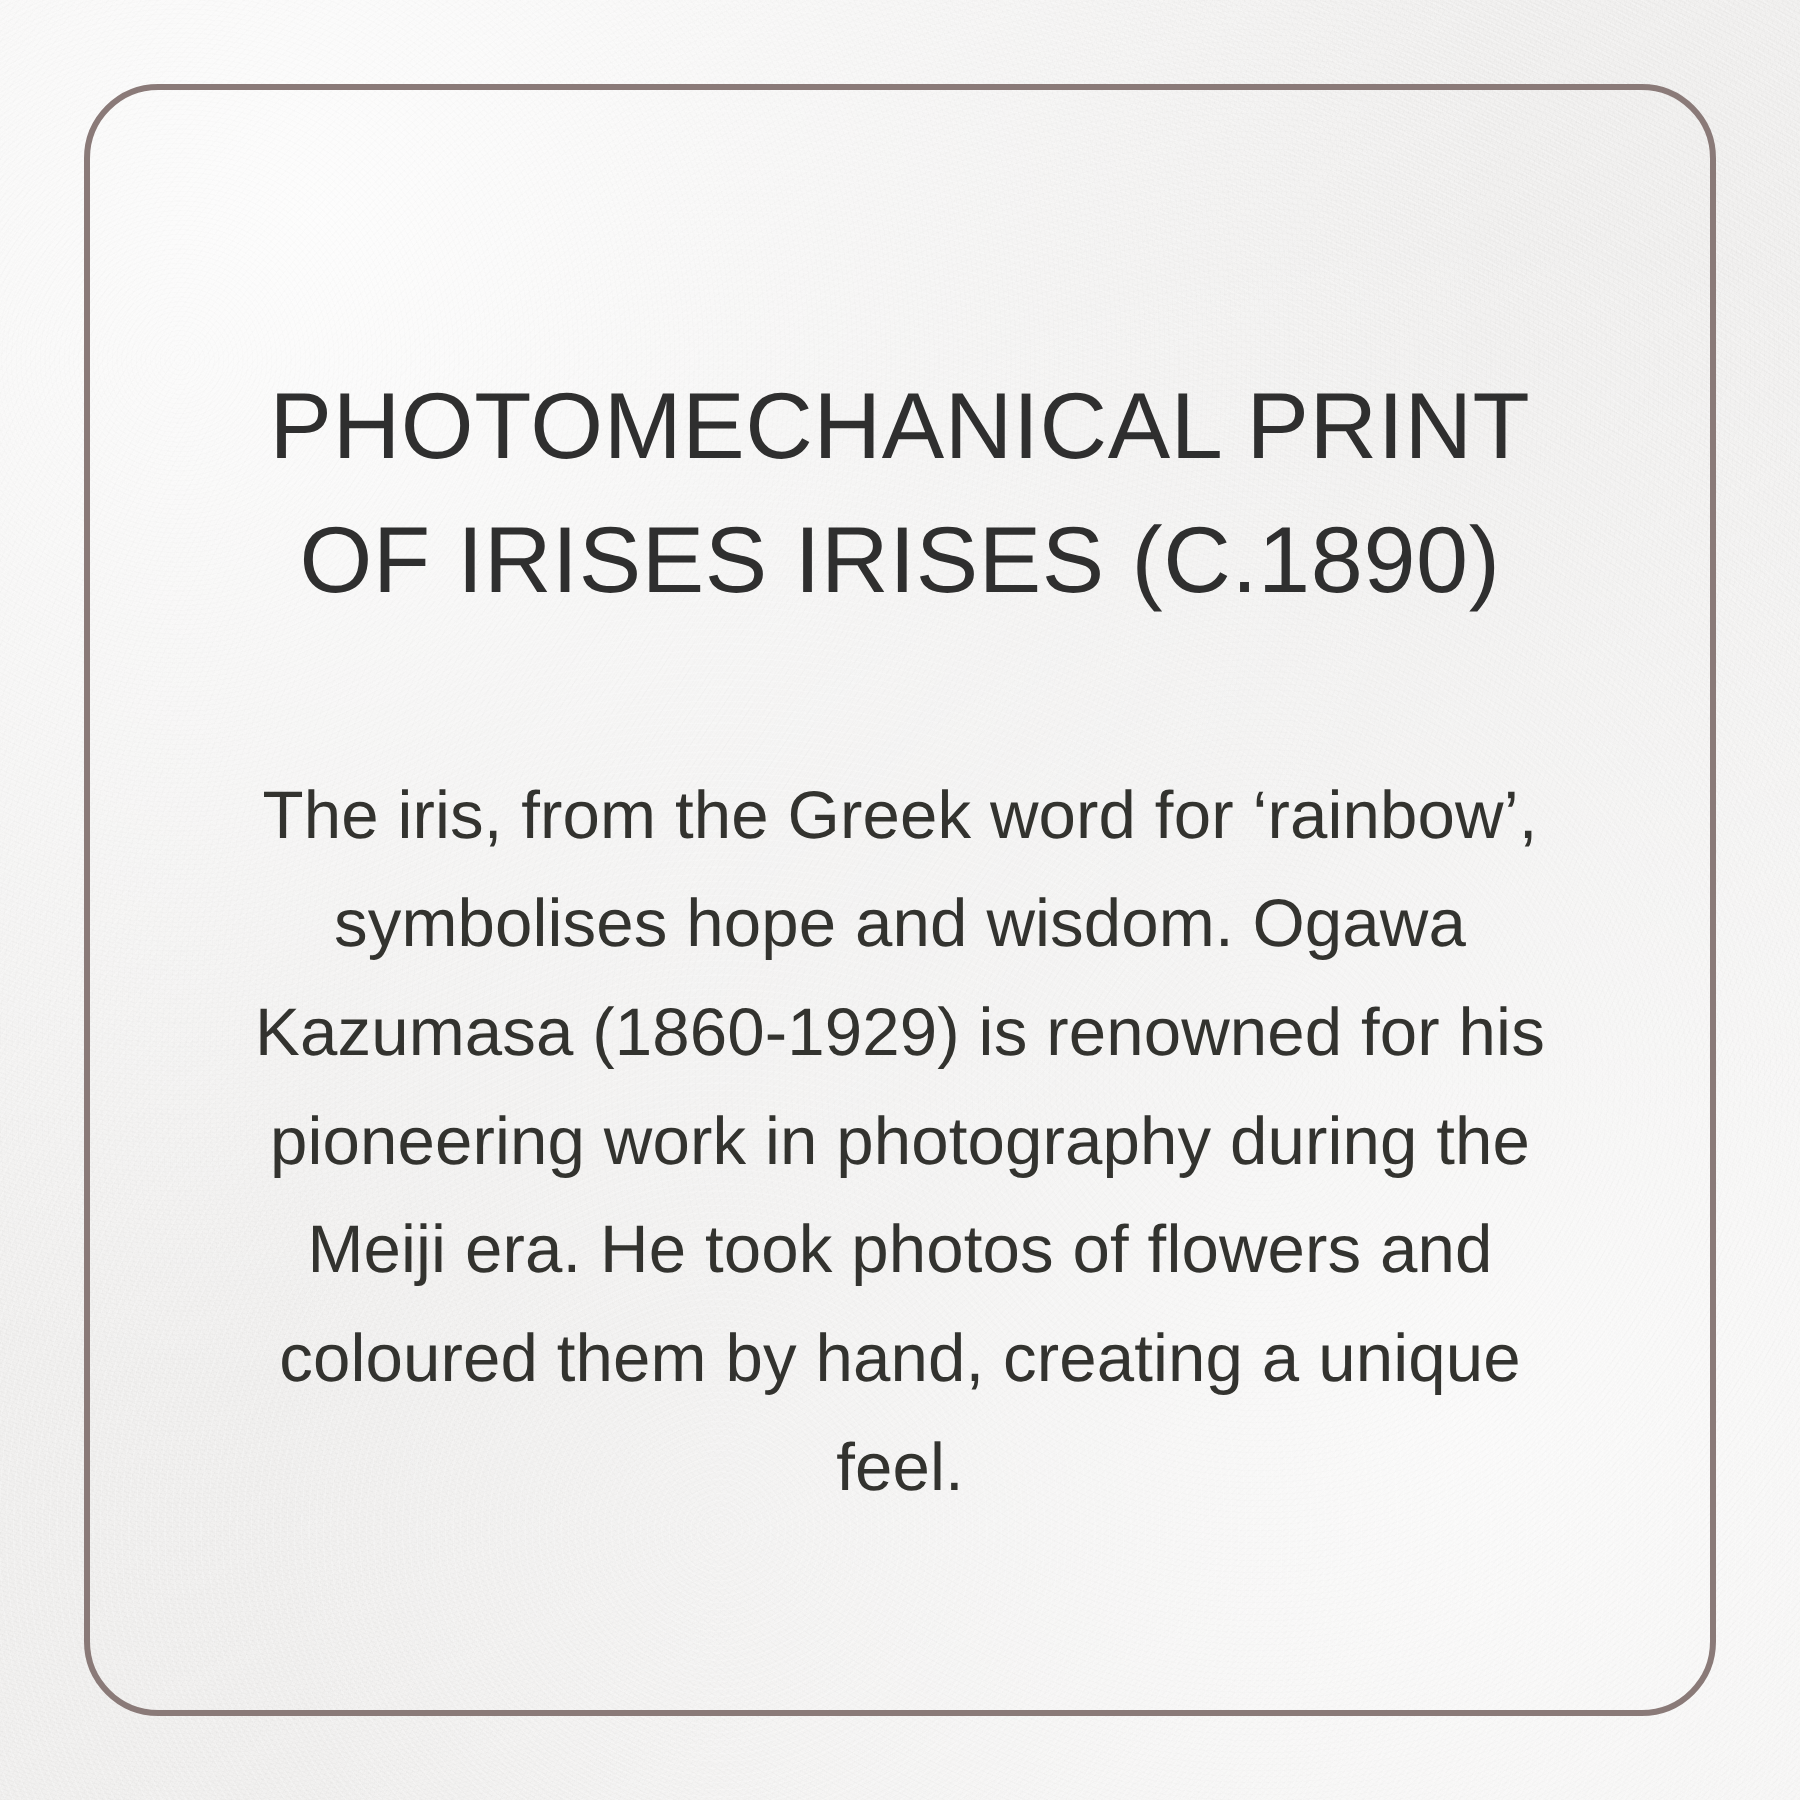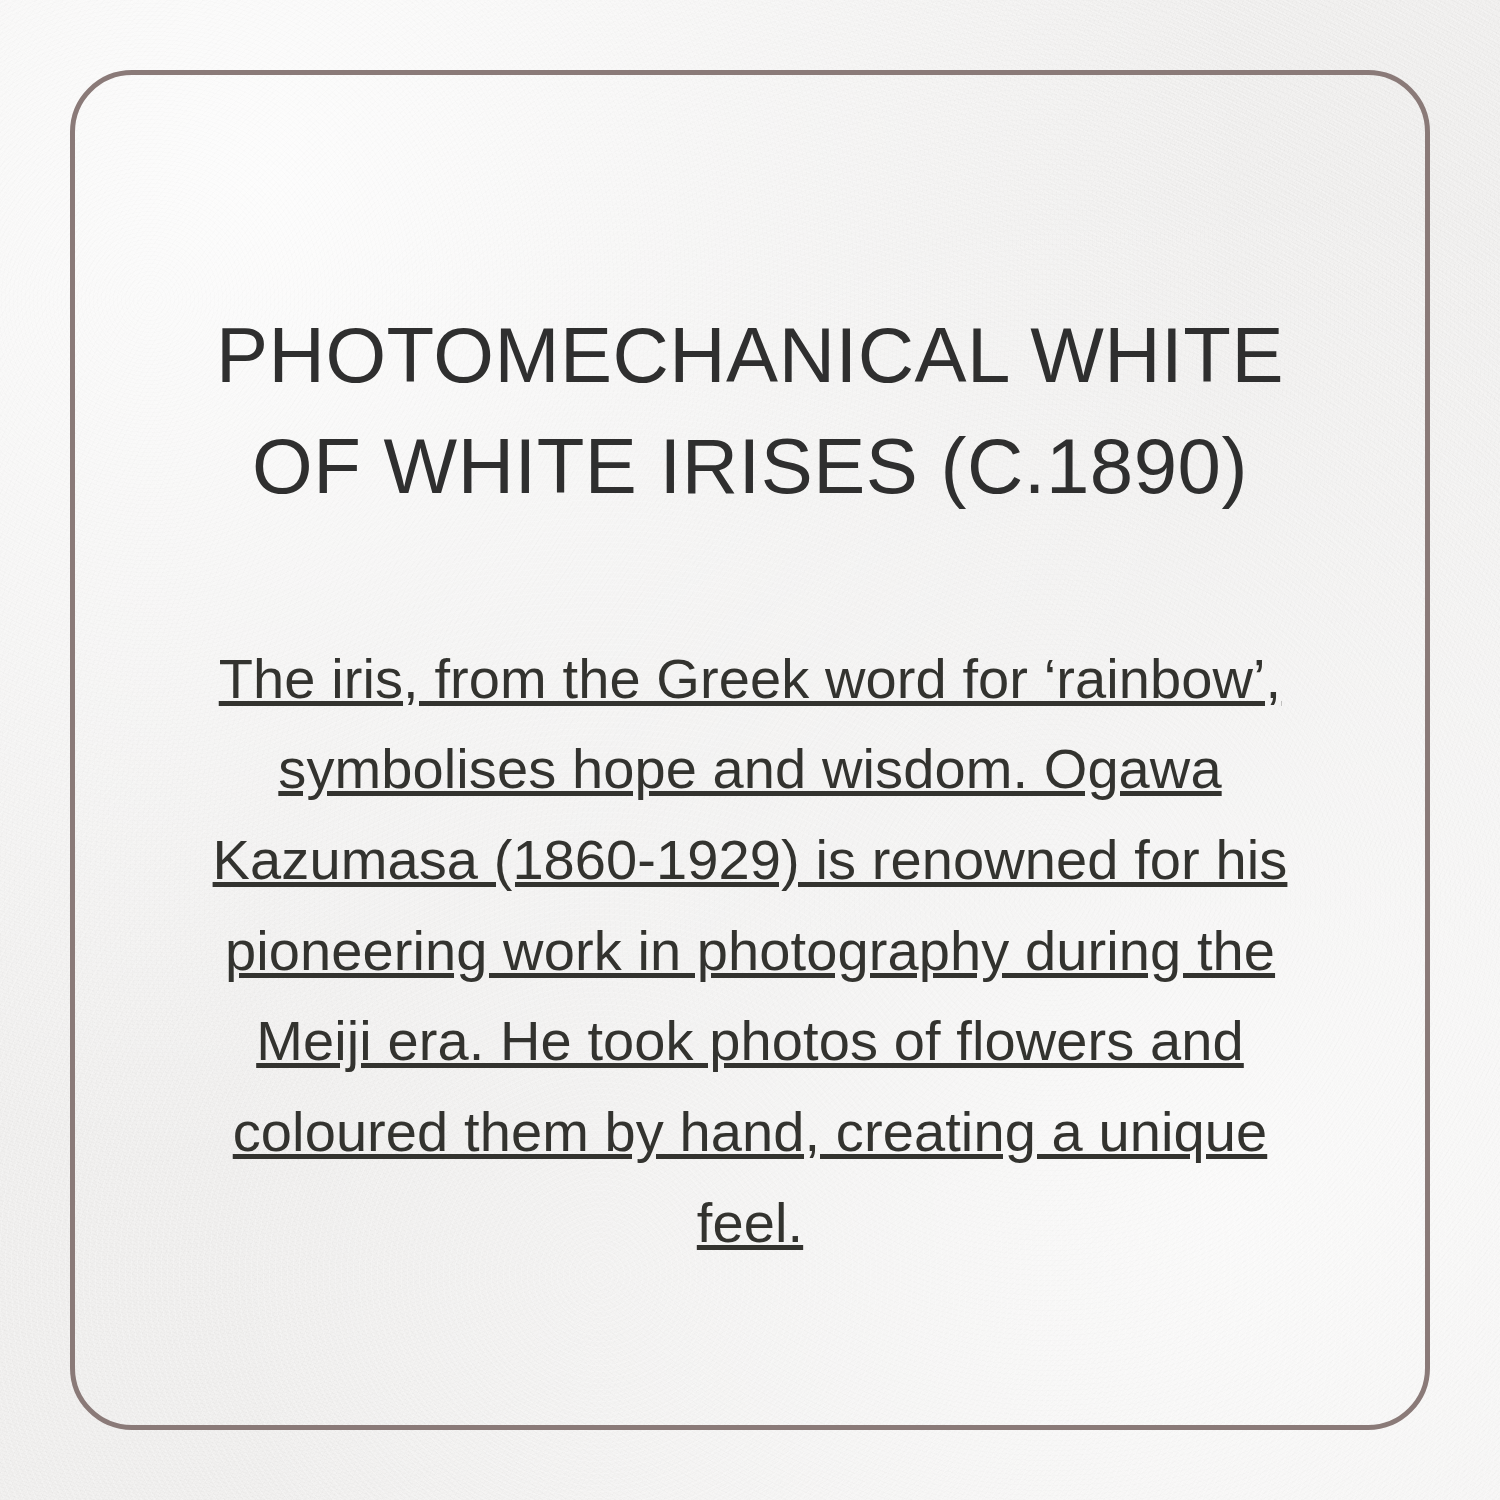--- a/index.html
+++ b/index.html
@@ -73,26 +73,25 @@
 
   .body-text {
     margin: 112px 0 0 0;
     padding: 0 28px;
     font-family: "Liberation Sans", sans-serif;
     font-size: 56px;
     line-height: 1.62;
     font-weight: 400;
     color: #33332f;
     letter-spacing: 0.1px;
-    text-decoration: underline;
   }
 </style>
 </head>
 <body>
 
 <div class="card-page">
   <div class="grain"></div>
   <div class="border-frame"></div>
   <div class="content">
-    <h1 class="title">PHOTOMECHANICAL WHITE OF WHITE IRISES (C.1890)</h1>
+    <h1 class="title">PHOTOMECHANICAL PRINT OF IRISES IRISES (C.1890)</h1>
     <p class="body-text">The iris, from the Greek word for ‘rainbow’, symbolises hope and wisdom. Ogawa Kazumasa (1860-1929) is renowned for his pioneering work in photography during the Meiji era. He took photos of flowers and coloured them by hand, creating a unique feel.</p>
   </div>
 </div>
 
 </body></html>

